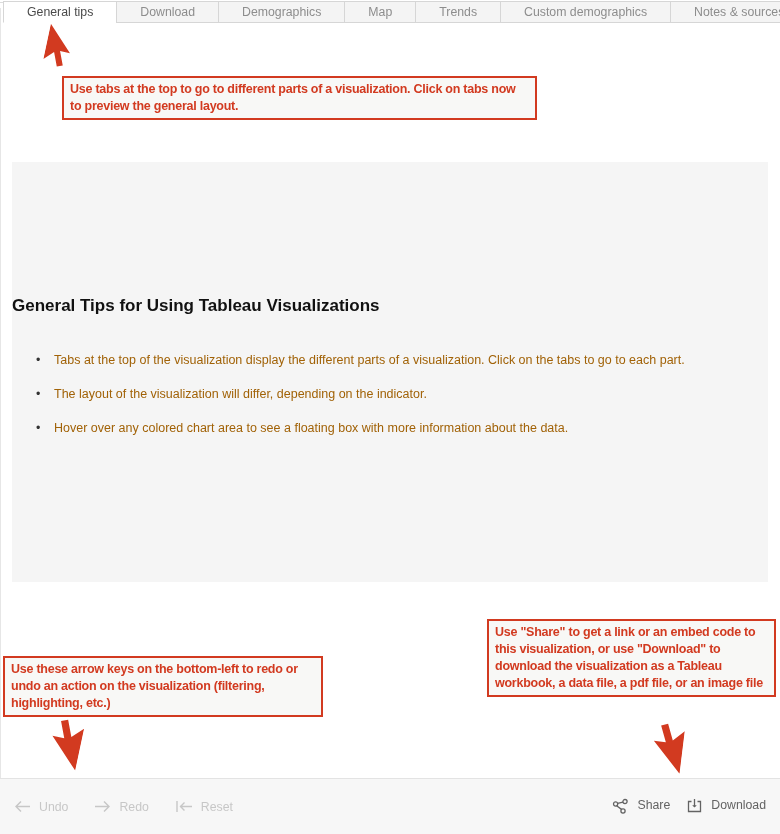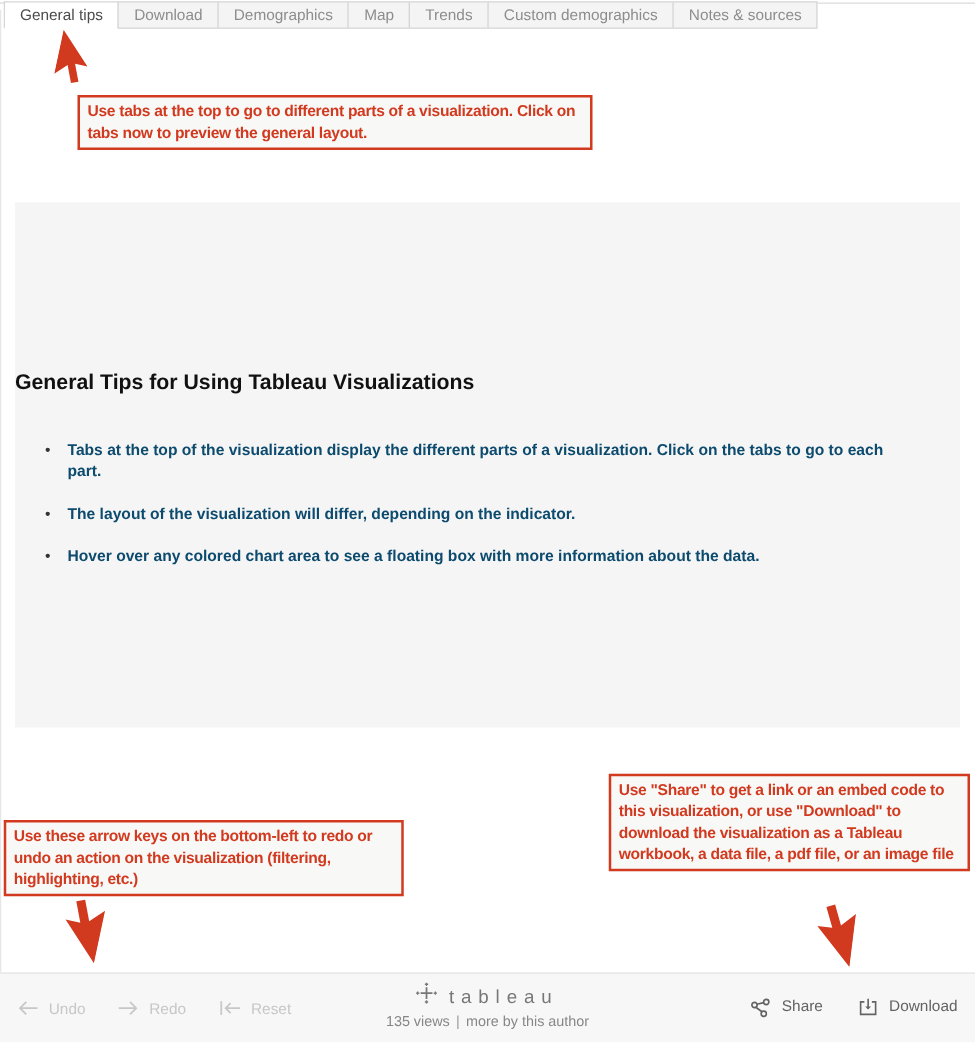--- a/index.html
+++ b/index.html
@@ -5,61 +5,61 @@
   html,body{margin:0;padding:0;background:#fff;}
   .stage{
     position:relative;width:780px;height:834px;overflow:hidden;
     font-family:"Liberation Sans", sans-serif;background:#ffffff;
   }
   
   .tabbar{position:absolute;left:0;top:1px;width:780px;height:21px;}
   .tabbar-topline{position:absolute;left:0;top:1px;width:780px;height:1px;background:#dcdcdc;}
   .tabs{position:absolute;left:3px;top:0;display:flex;z-index:2;}
   .tab{
-    height:20px;line-height:20px;padding:0 12px;font-size:12.3px;color:#8d8d8d;
+    height:20px;line-height:20px;padding:0 23px;font-size:12.3px;color:#8d8d8d;
     background:#f4f4f4;border:1px solid #d6d6d6;margin-left:-1px;white-space:nowrap;
     cursor:pointer;
   }
   .tab:first-child{margin-left:0;}
   .tab.active{background:#ffffff;color:#4b4b4b;border-bottom-color:transparent;}
   .left-edge{position:absolute;left:0;top:8px;width:1px;height:770px;background:#e6e6e6;}
   
   .callout{
     position:absolute;border:2px solid #d23a20;background:#f8f8f6;color:#d23a20;
     font-weight:bold;font-size:12.5px;line-height:17px;letter-spacing:-0.25px;
     padding:3px 6px;box-sizing:border-box;
   }
-  .callout-top{left:62px;top:76px;width:412px;}
+  .callout-top{left:62px;top:76px;width:475px;}
   .callout-bl{left:3px;top:656px;width:320px;}
   .callout-br{left:487px;top:619px;width:289px;}
   .red-arrow{position:absolute;color:#d23a20;}
   .red-arrow svg{display:block;width:100%;height:100%;}
   .arrow-top{left:46px;top:26px;width:26px;height:42px;transform:rotate(12deg);}
   .arrow-bl{left:50px;top:718px;width:31px;height:50px;transform:rotate(192deg);}
   .arrow-br{left:652px;top:722px;width:31px;height:50px;transform:rotate(187deg);}
   
   .panel{position:absolute;left:12px;top:162px;width:756px;height:420px;background:#f5f5f5;}
   .panel-title{
     margin:0;padding-top:134px;text-align:left;font-size:17px;font-weight:bold;color:#111;
   }
   .bullets{list-style:none;margin:36px 20px 0 16px;padding:0;max-width:706px;}
   .bullets li{
-    position:relative;padding-left:26px;margin-bottom:17px;font-size:12.5px;font-weight:bold;
-    color:#0c4a6e;line-height:17px;max-width:690px;
+    position:relative;padding-left:26px;margin-bottom:17px;font-size:12.5px;font-weight:normal;
+    color:#a16207;line-height:17px;max-width:690px;
   }
   .bullets li::before{content:"\2022";position:absolute;left:8px;top:0;color:#333;font-weight:normal;}
   
   .toolbar{
     position:absolute;left:0;top:778px;width:780px;height:56px;background:#f7f7f7;
     border-top:1px solid #e3e3e3;box-sizing:border-box;display:flex;align-items:center;
     padding:0 14px;
   }
   .tb-group{display:flex;align-items:center;}
   .tb-left{gap:26px;color:#c7c7c7;}
-  .tb-right{margin-left:auto;gap:28px;color:#636363;}
+  .tb-right{margin-left:auto;gap:16px;color:#636363;}
   .tb-btn{display:flex;gap:8px;font-size:12.3px;cursor:pointer;white-space:nowrap;}
   .tb-btn svg{display:block;}
   .tb-center{
     position:absolute;left:50%;top:7px;transform:translateX(-50%);text-align:center;
   }
   .logo-row{display:flex;align-items:center;justify-content:center;gap:9px;color:#777;cursor:pointer;}
   .logo-word{font-size:15px;letter-spacing:5.5px;color:#777;}
   .views-row{margin-top:4px;font-size:11.5px;color:#878787;white-space:nowrap;}
   .views-row .sep{margin:0 5px;color:#9a9a9a;}
   .views-link{cursor:pointer;}
@@ -135,34 +135,20 @@
       <div class="tb-btn">
         <span>
           <svg width="18" height="13" viewBox="0 0 18 13" fill="none" stroke="currentColor" stroke-width="1.4">
             <path d="M2 1v11M17 6.5H5M9.5 2.5l-4 4 4 4"></path>
             </svg>
         </span>
         <span>Reset</span>
       </div>
     </div>
 
-    <div class="tb-center">
-      <div class="logo-row">
-        <span>
-          <svg width="17" height="17" viewBox="0 0 18 18" fill="none" stroke="currentColor" stroke-width="1.5">
-            <path d="M9 4v10M4 9h10"></path>
-            <path d="M9 0v3M7.6 1.5h2.8M9 15v3M7.6 16.5h2.8M0 9h3M1.5 7.6v2.8M15 9h3M16.5 7.6v2.8" stroke-width="1.1"></path>
-          </svg>
-        </span>
-        <span class="logo-word">tableau</span>
-      </div>
-      <div class="views-row">
-        <span>135 views</span><span class="sep">|</span><span class="views-link">more by this author</span>
-      </div>
-    </div>
 
     <div class="tb-group tb-right">
       <div class="tb-btn">
         <span>
           <svg width="17" height="17" viewBox="0 0 17 17" fill="none" stroke="currentColor" stroke-width="1.3">
             <circle cx="3.6" cy="6" r="2.1"></circle>
               <circle cx="13" cy="3.6" r="2.1"></circle>
               <circle cx="11" cy="13" r="2.1"></circle>
             <path d="M5.6 5.4l5.4-1.3M4.6 7.8l5.3 3.8"></path>
           </svg>

